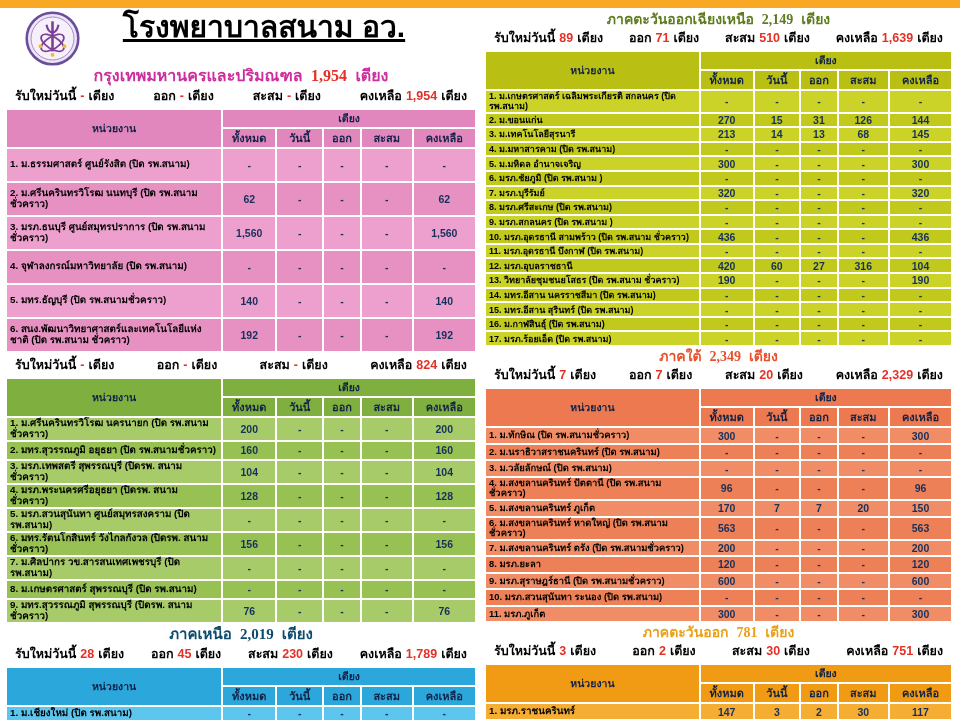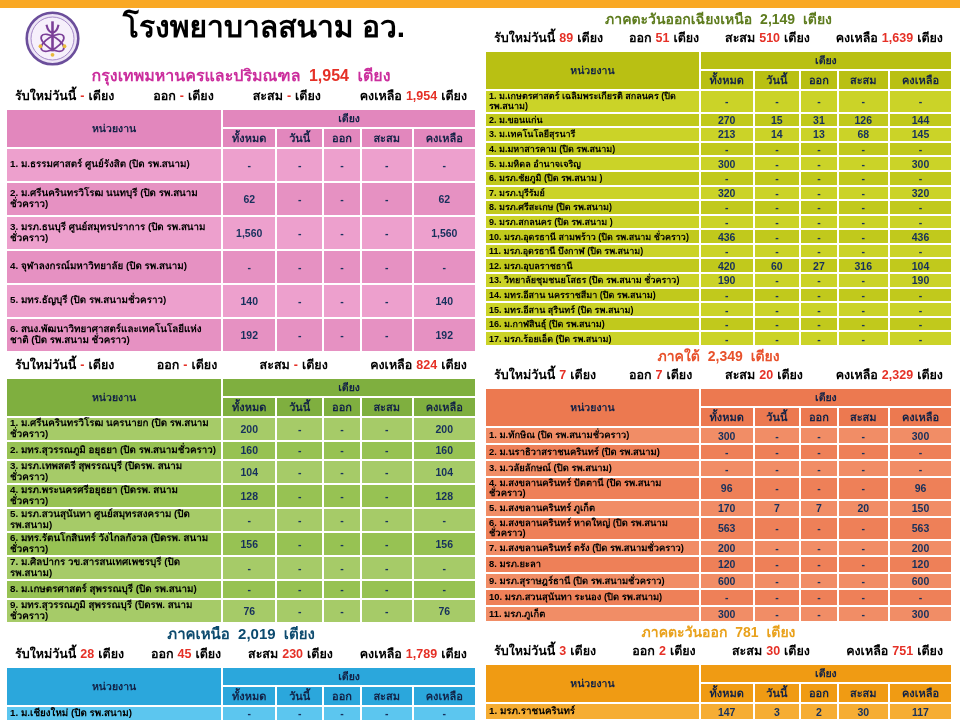--- a/index.html
+++ b/index.html
@@ -5,24 +5,24 @@
   html,body{margin:0;padding:0;background:#fff;font-family:"Liberation Sans",sans-serif;}
   .page{position:relative;width:960px;height:720px;overflow:hidden;background:#fff;}
   .topbar{height:8px;background:#F9A824;}
   .cols{display:flex;}
   .col{box-sizing:border-box;}
   .col.left{width:480px;padding:2px 3px 0 5px;}
   .col.right{width:480px;padding:3px 7px 0 4px;}
 
   header{position:relative;height:56px;}
   .logo{position:absolute;left:20px;top:1px;width:55px;height:55px;}
-  h1{margin:0;text-align:center;font-size:30px;line-height:33px;font-weight:bold;color:#000;padding-left:46px;letter-spacing:0;}
+  h1{margin:0;text-align:center;font-size:30px;line-height:33px;font-weight:bold;color:#000;padding-left:46px;letter-spacing:0;text-decoration:underline;}
 
   .sec-title{text-align:center;font-weight:bold;line-height:1.1;margin:1px 0;}
-  .sec-title .tn{margin:12px 4px;}
+  .sec-title .tn{margin:12px 4px;font-family:Liberation Serif, serif;}
   .c-magenta{color:#CB2E9D;font-size:16px;}
   .c-magenta .tn{color:#E53026;}
   .c-green{color:#2EA62F;font-size:15px;}
   .c-blue{color:#0c4a6e;font-size:15px;}
   .c-olive{color:#5E7C1E;font-size:14px;}
   .c-salmon{color:#E8512B;font-size:14px;}
   .c-gold{color:#E9A11B;font-size:14px;}
 
   .stats{display:flex;justify-content:space-between;align-items:baseline;padding:0 10px;font-weight:bold;font-size:12.5px;color:#000;margin:1px 0 2px;}
   .stats .red{color:#E53026;font-style:normal;margin:0 4px;}
@@ -372,21 +372,21 @@
     <div class="col right">
 
       <section class="sec">
         <div class="sec-title c-olive">
           <span>ภาคตะวันออกเฉียงเหนือ</span>
           <span class="tn">2,149</span>
           <span>เตียง</span>
         </div>
         <div class="stats">
           <span><span>รับใหม่วันนี้</span><b class="red">89</b><span>เตียง</span></span>
-          <span><span>ออก</span><b class="red">51</b><span>เตียง</span></span>
+          <span><span>ออก</span><b class="red">71</b><span>เตียง</span></span>
           <span><span>สะสม</span><b class="red">510</b><span>เตียง</span></span>
           <span><span>คงเหลือ</span><b class="red">1,639</b><span>เตียง</span></span>
         </div>
         <table class="t-olive">
           <colgroup>
               <col style="width:46%">
               <col style="width:11.5%">
               <col style="width:10%">
               <col style="width:8%">
               <col style="width:11%">

